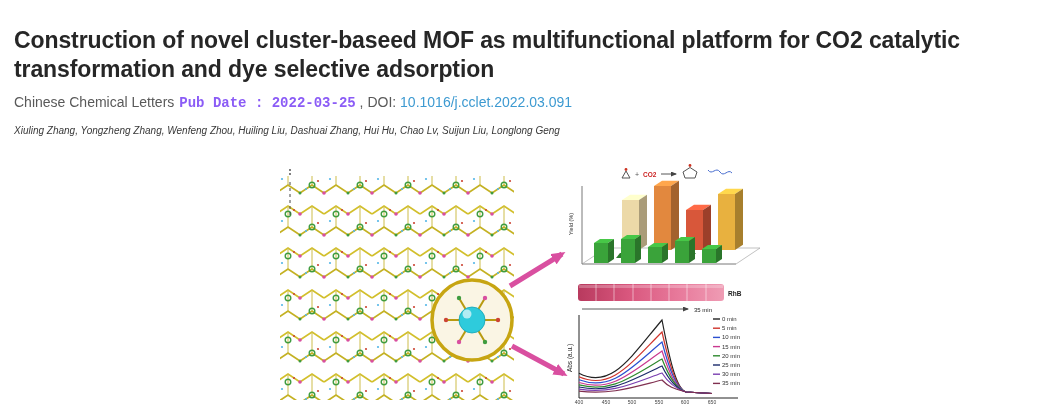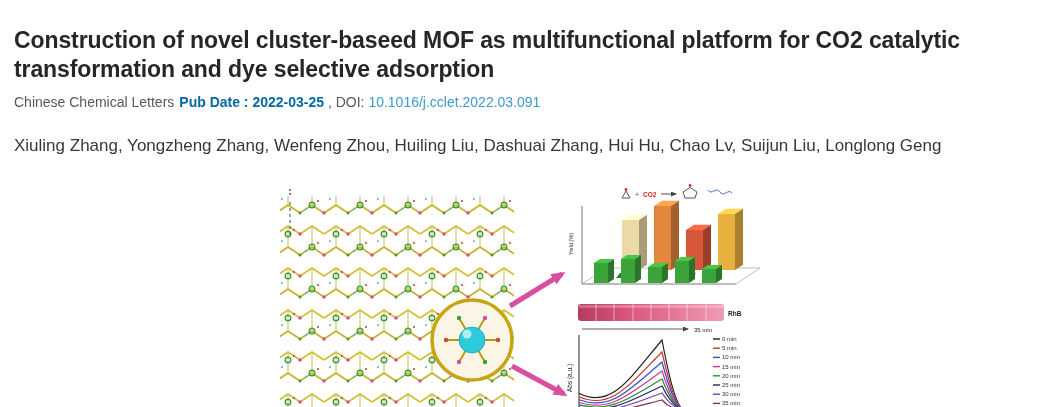--- a/index.html
+++ b/index.html
@@ -10,23 +10,23 @@
   }
   .page{padding:24px 14px 0 14px;}
   .title{
     margin:2px 0 8px 0;
     font-size:23px;font-weight:700;color:#262626;
     line-height:1.28;max-width:1000px;letter-spacing:-0.1px;
   }
   .meta{font-size:14px;color:#595959;line-height:1.4;}
   .meta span, .meta a, .meta b{white-space:pre-wrap;text-align:center;}
   .meta .journal{color:#595959;margin-right:5px;}
-  .meta .pubdate{color:#0369a1;font-weight:700;}
+  .meta .pubdate{color:#8b5cf6;font-weight:700;font-family:Liberation Mono, monospace;}
   .meta .doi-link{color:#3d9ad1;text-decoration:none;cursor:pointer;}
-  .authors{font-size:17px;color:#383838;margin-top:24px;}
+  .authors{font-size:10px;color:#383838;margin-top:12px;font-style:italic;}
   .figure-wrap{width:500px;margin:26px auto 0 auto;}
   svg text{font-family:"Liberation Sans",sans-serif;}
 </style>
 </head>
 <body>
 
 <div class="page">
 
   <h1 class="title">Construction of novel cluster-baseed MOF as multifunctional platform for CO2 catalytic transformation and dye selective adsorption</h1>
 

